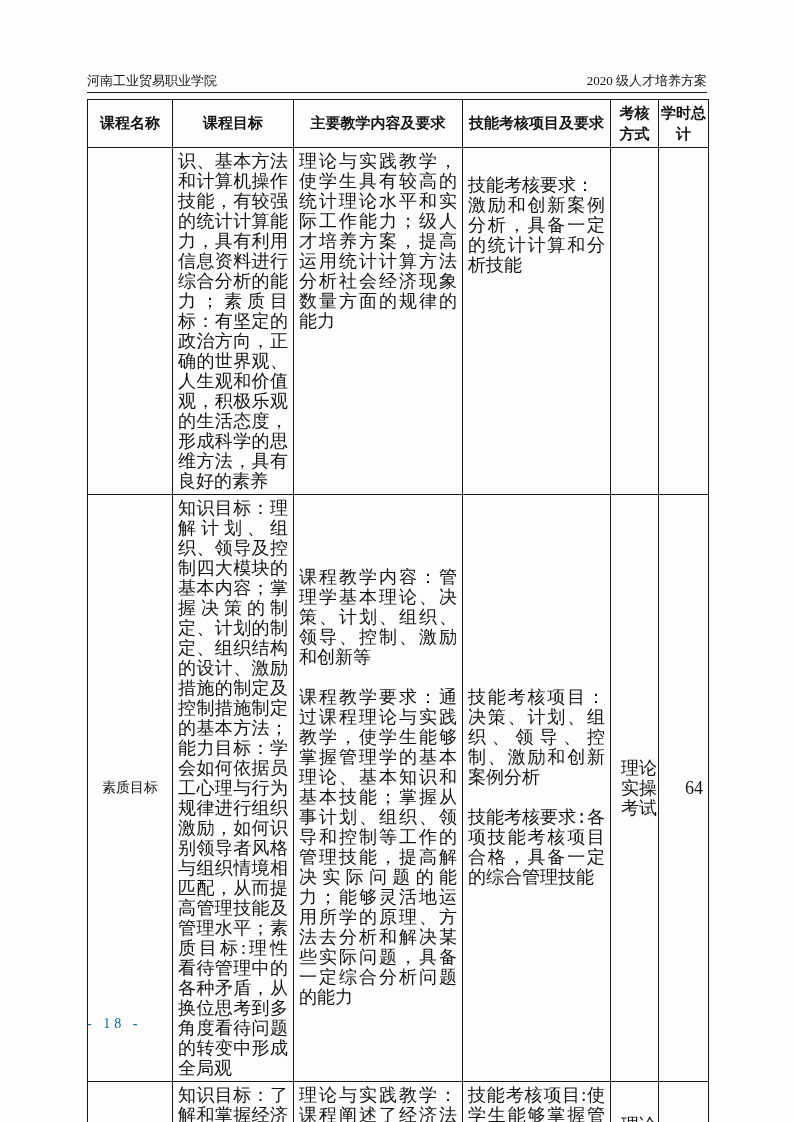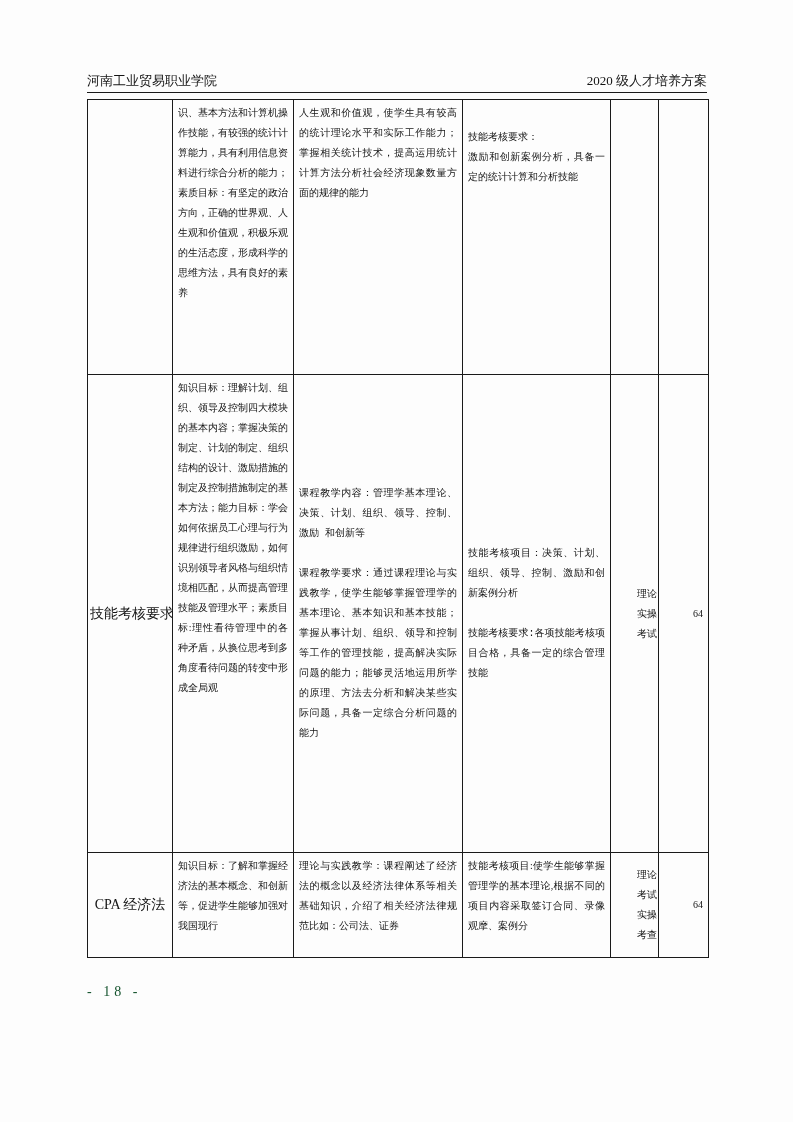--- a/index.html
+++ b/index.html
@@ -25,21 +25,21 @@
   }
 
   
   table.course-table{
     position:absolute;left:87px;top:99px;width:621px;
     border-collapse:collapse;table-layout:fixed;
   }
   .course-table td,.course-table th{
     border:1.5px solid #1a1a1a;
     padding:3px 5px;
-    font-size:10px;line-height:20px;
+    font-size:18px;line-height:20px;
     vertical-align:top;
     word-break:break-all;
     overflow:hidden;
   }
   .course-table th{
     font-weight:bold;font-size:15px;line-height:21px;
     text-align:center;vertical-align:middle;
     padding:2px 2px;
   }
   td.cell-name{
@@ -51,22 +51,22 @@
   td.cell-skills-r1{padding-top:27px;}
   td.cell-method{
     text-align:right;vertical-align:middle;
     white-space:pre-line;padding:2px 1px;word-break:keep-all;
   }
   td.cell-hours{text-align:right;vertical-align:middle;}
   .pre{white-space:pre-line;}
 
   
   .page-footer{
-    position:absolute;left:87px;top:984px;
-    font-size:14px;letter-spacing:4px;color:#14532d;
+    position:absolute;left:87px;top:1016px;
+    font-size:14px;letter-spacing:4px;color:#0369a1;
   }
 </style>
 </head>
 <body>
 
 <div class="page">
 
   <div class="doc-header">
     <span>河南工业贸易职业学院</span>
     <span>2020 级人才培养方案</span>
@@ -76,33 +76,41 @@
   <table class="course-table">
     <colgroup>
       <col style="width:85px">
       <col style="width:121px">
       <col style="width:169px">
       <col style="width:148px">
       <col style="width:48px">
       <col style="width:50px">
     </colgroup>
     <tbody>
+        <tr style="height:48px">
+      <th>课程名称</th>
+      <th>课程目标</th>
+      <th>主要教学内容及要求</th>
+      <th>技能考核项目及要求</th>
+      <th>考核方式</th>
+      <th>学时总计</th>
+    </tr>
 
     <tr style="height:275px">
       <td class="cell-name"></td>
       <td class="cell-justify">识、基本方法和计算机操作技能，有较强的统计计算能力，具有利用信息资料进行综合分析的能力；素质目标：有坚定的政治方向，正确的世界观、人生观和价值观，积极乐观的生活态度，形成科学的思维方法，具有良好的素养</td>
-      <td class="cell-justify">人生观和价值观，使学生具有较高的统计理论水平和实际工作能力；掌握相关统计技术，提高运用统计计算方法分析社会经济现象数量方面的规律的能力</td>
+      <td class="cell-justify">理论与实践教学，使学生具有较高的统计理论水平和实际工作能力；级人才培养方案，提高运用统计计算方法分析社会经济现象数量方面的规律的能力</td>
       <td class="cell-justify cell-skills-r1 pre">技能考核要求：
 激励和创新案例分析，具备一定的统计计算和分析技能</td>
       <td class="cell-method"></td>
       <td class="cell-hours"></td>
     </tr>
 
     <tr style="height:478px">
-      <td class="cell-name">技能考核要求</td>
+      <td class="cell-name">素质目标</td>
       <td class="cell-justify">知识目标：理解计划、组织、领导及控制四大模块的基本内容；掌握决策的制定、计划的制定、组织结构的设计、激励措施的制定及控制措施制定的基本方法；能力目标：学会如何依据员工心理与行为规律进行组织激励，如何识别领导者风格与组织情境相匹配，从而提高管理技能及管理水平；素质目标:理性看待管理中的各种矛盾，从换位思考到多角度看待问题的转变中形成全局观</td>
       <td class="cell-justify v-mid pre">课程教学内容：管理学基本理论、决策、计划、组织、领导、控制、激励 和创新等
 
 课程教学要求：通过课程理论与实践教学，使学生能够掌握管理学的基本理论、基本知识和基本技能；掌握从事计划、组织、领导和控制等工作的管理技能，提高解决实际问题的能力；能够灵活地运用所学的原理、方法去分析和解决某些实际问题，具备一定综合分析问题的能力</td>
       <td class="cell-justify v-mid pre">技能考核项目：决策、计划、组织、领导、控制、激励和创新案例分析
 
 技能考核要求:各项技能考核项目合格，具备一定的综合管理技能</td>
       <td class="cell-method">理论
 实操
 考试</td>

